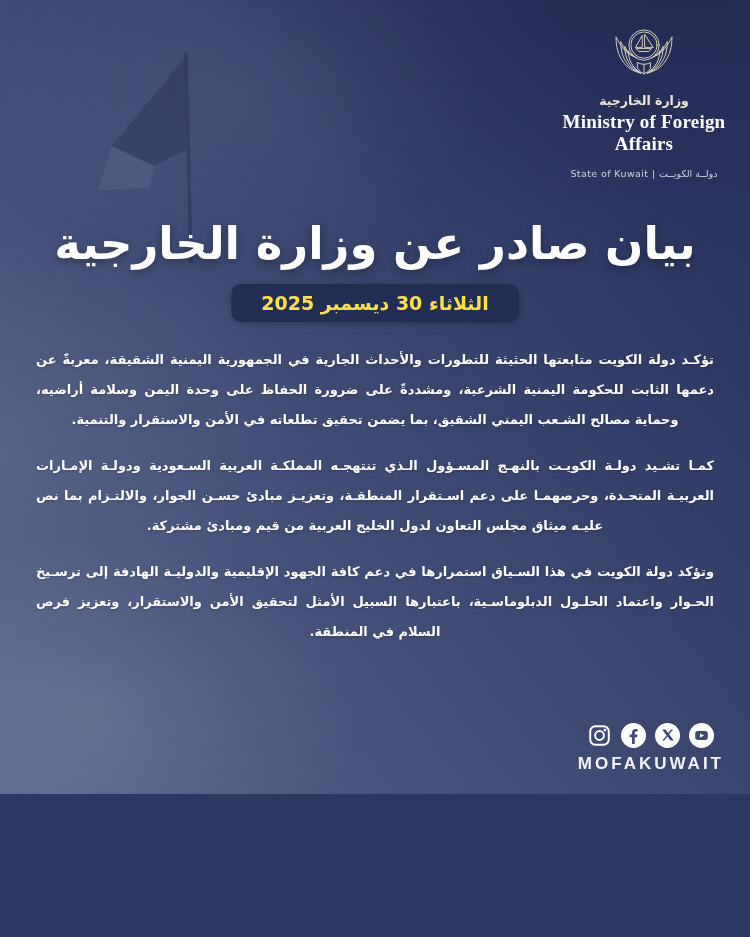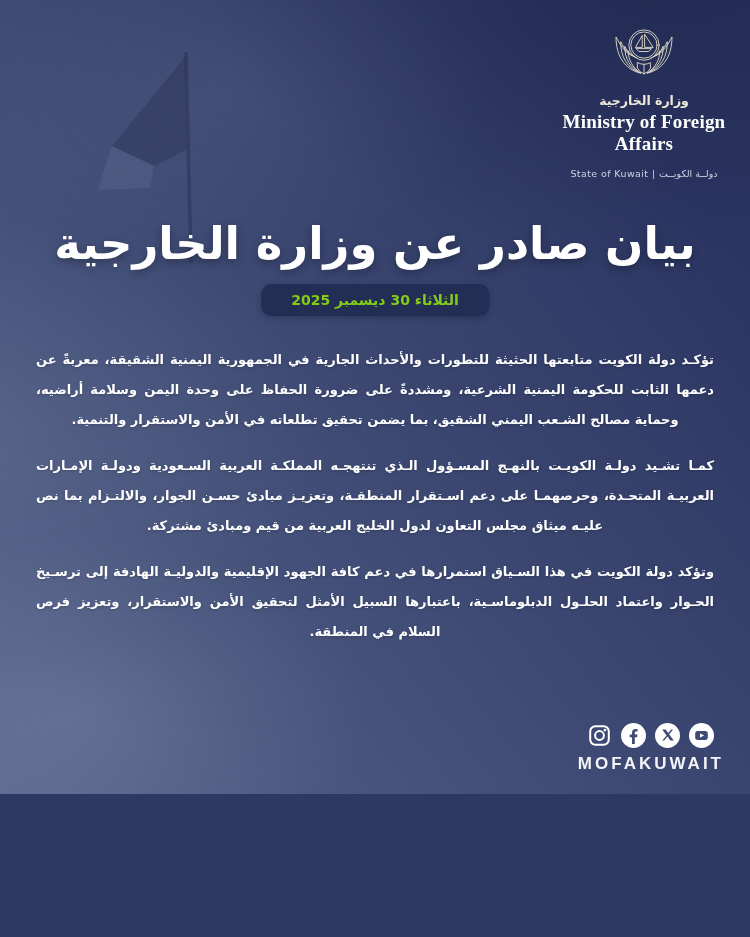--- a/index.html
+++ b/index.html
@@ -51,21 +51,21 @@
     text-shadow:0 3px 8px rgba(0,0,0,0.30);
     line-height:1.45;
     margin-top:39px;
   }
   .date-badge{
     position:absolute;top:284px;left:50%;transform:translateX(-50%);
     background:#232e55;
     border-radius:10px;
     padding:8px 30px;
     direction:rtl;
-    font-size:14px;font-weight:bold;color:#84cc16;
+    font-size:19px;font-weight:bold;color:#fde047;
     box-shadow:0 2px 6px rgba(0,0,0,0.20);
     white-space:nowrap;
   }
 
   .body-text{
     position:absolute;top:345px;left:36px;right:36px;
     direction:rtl;
     color:#ffffff;
     font-size:13px;font-weight:bold;
     line-height:30px;

